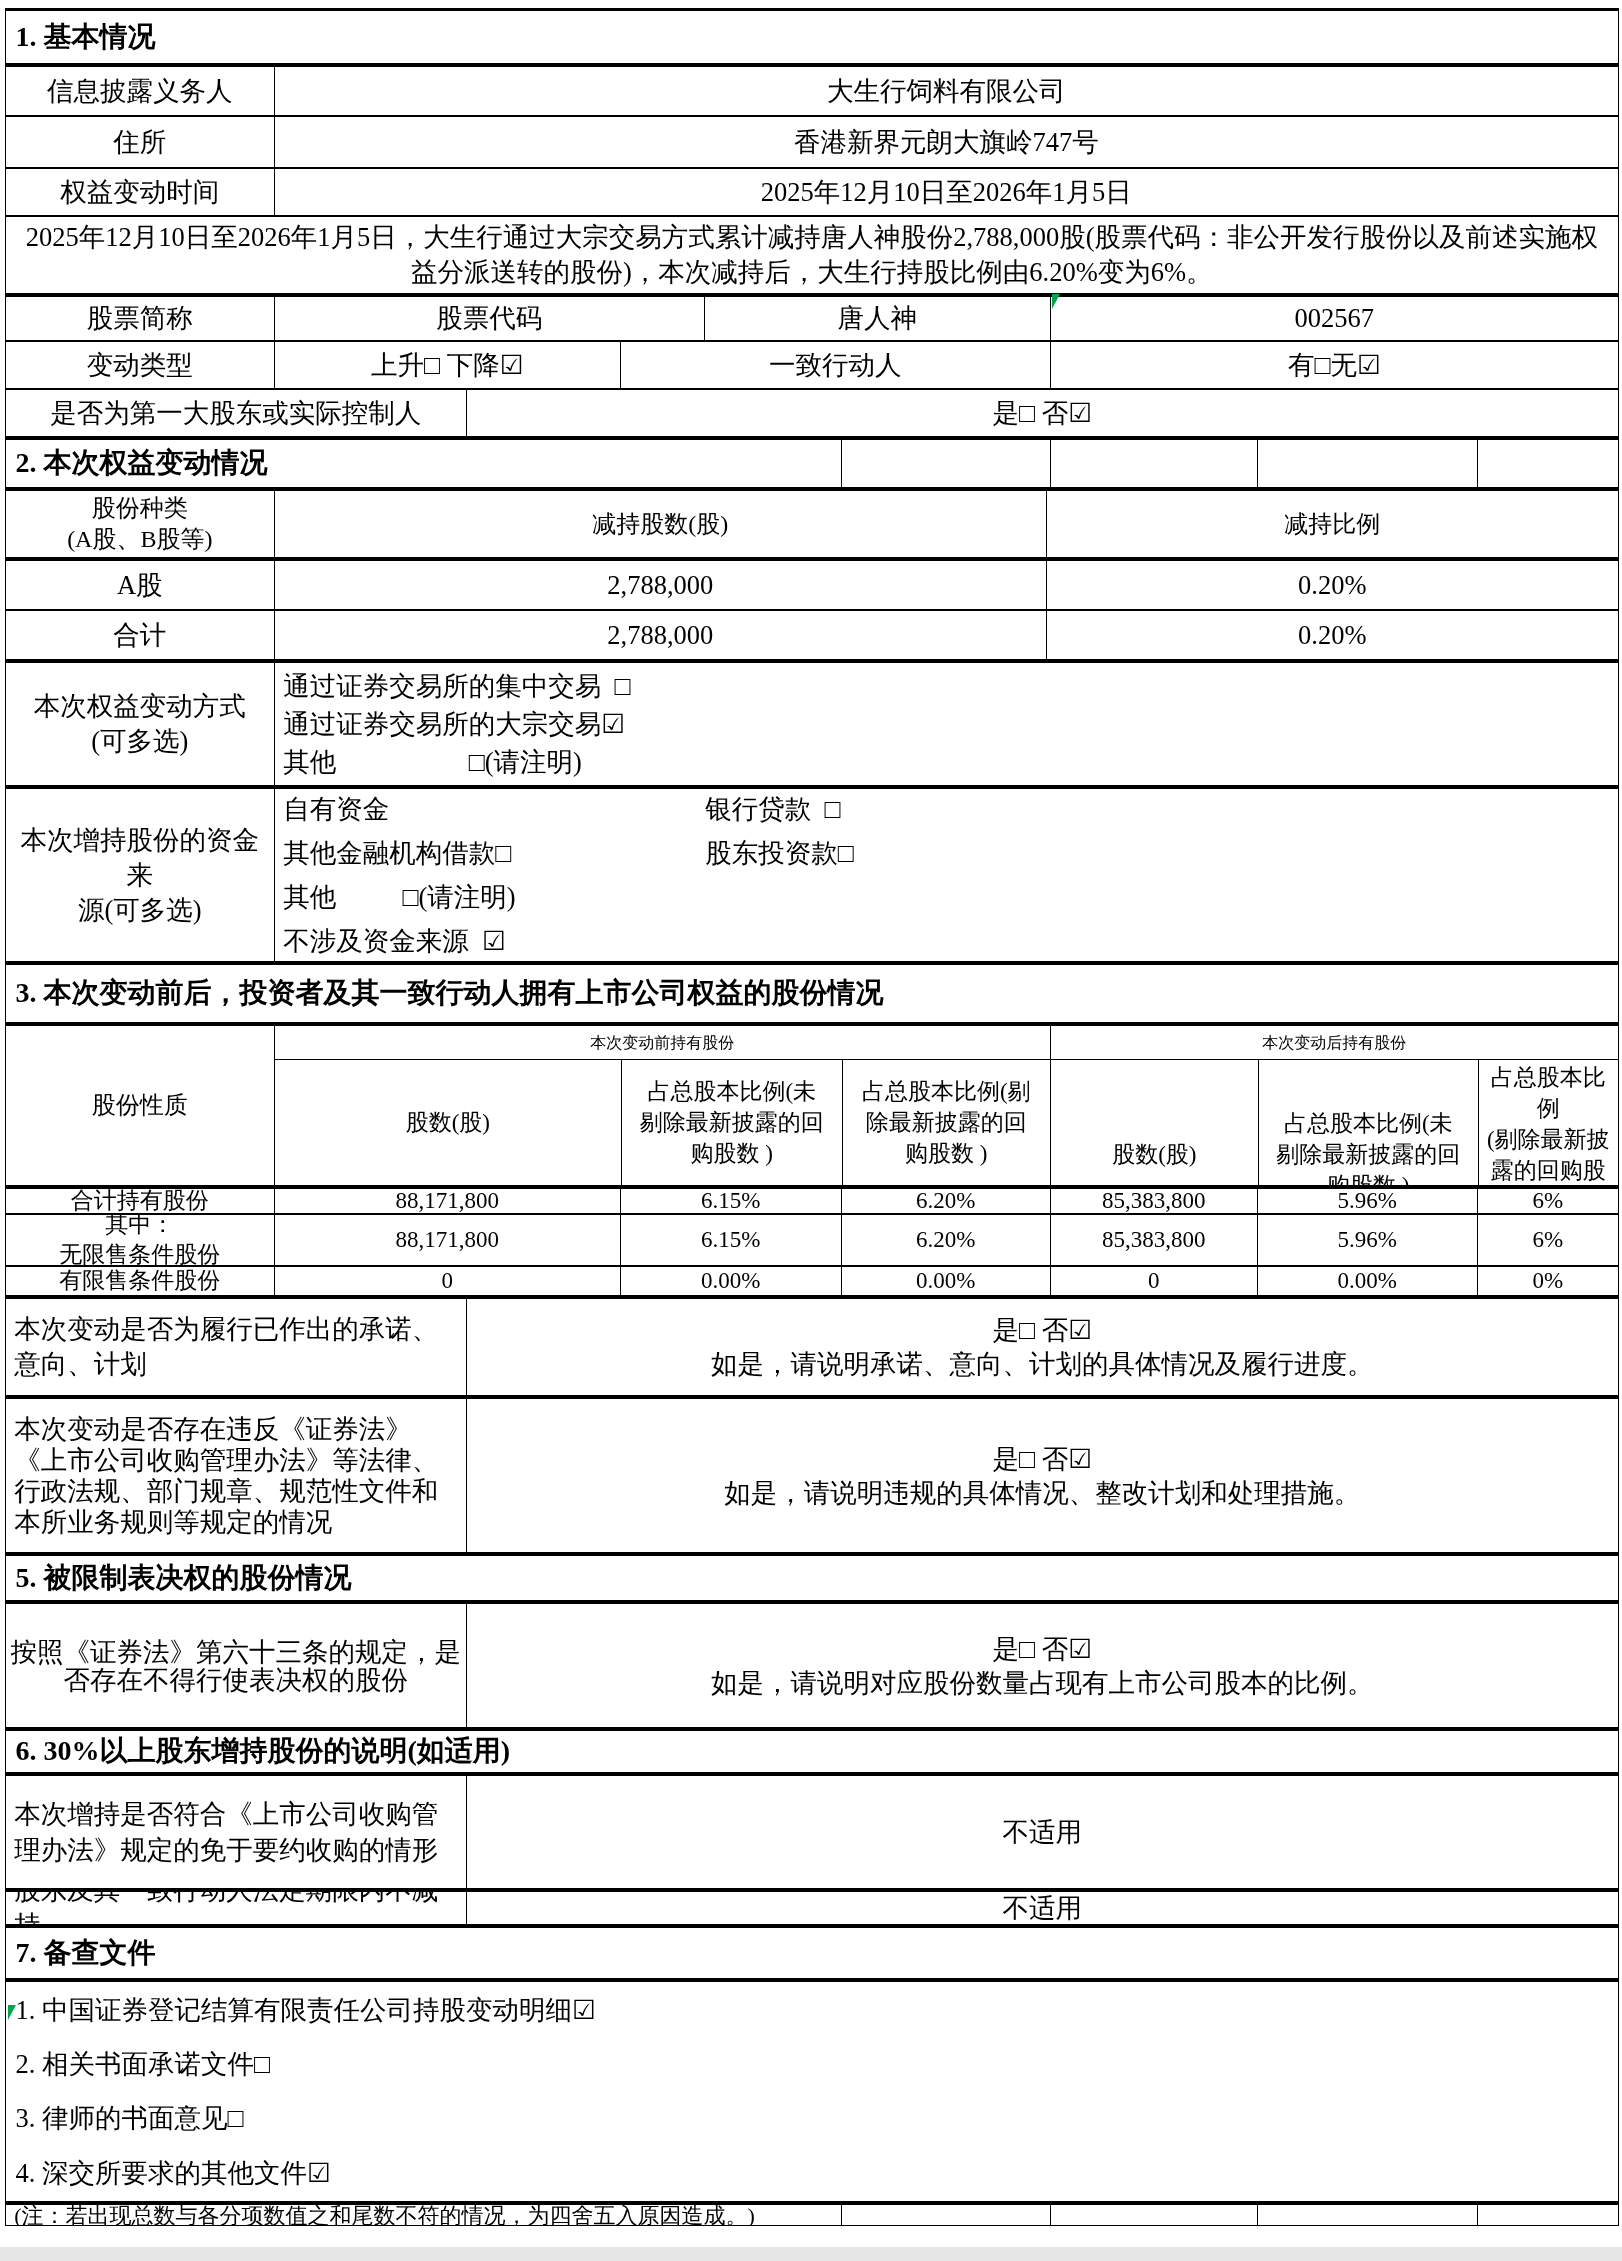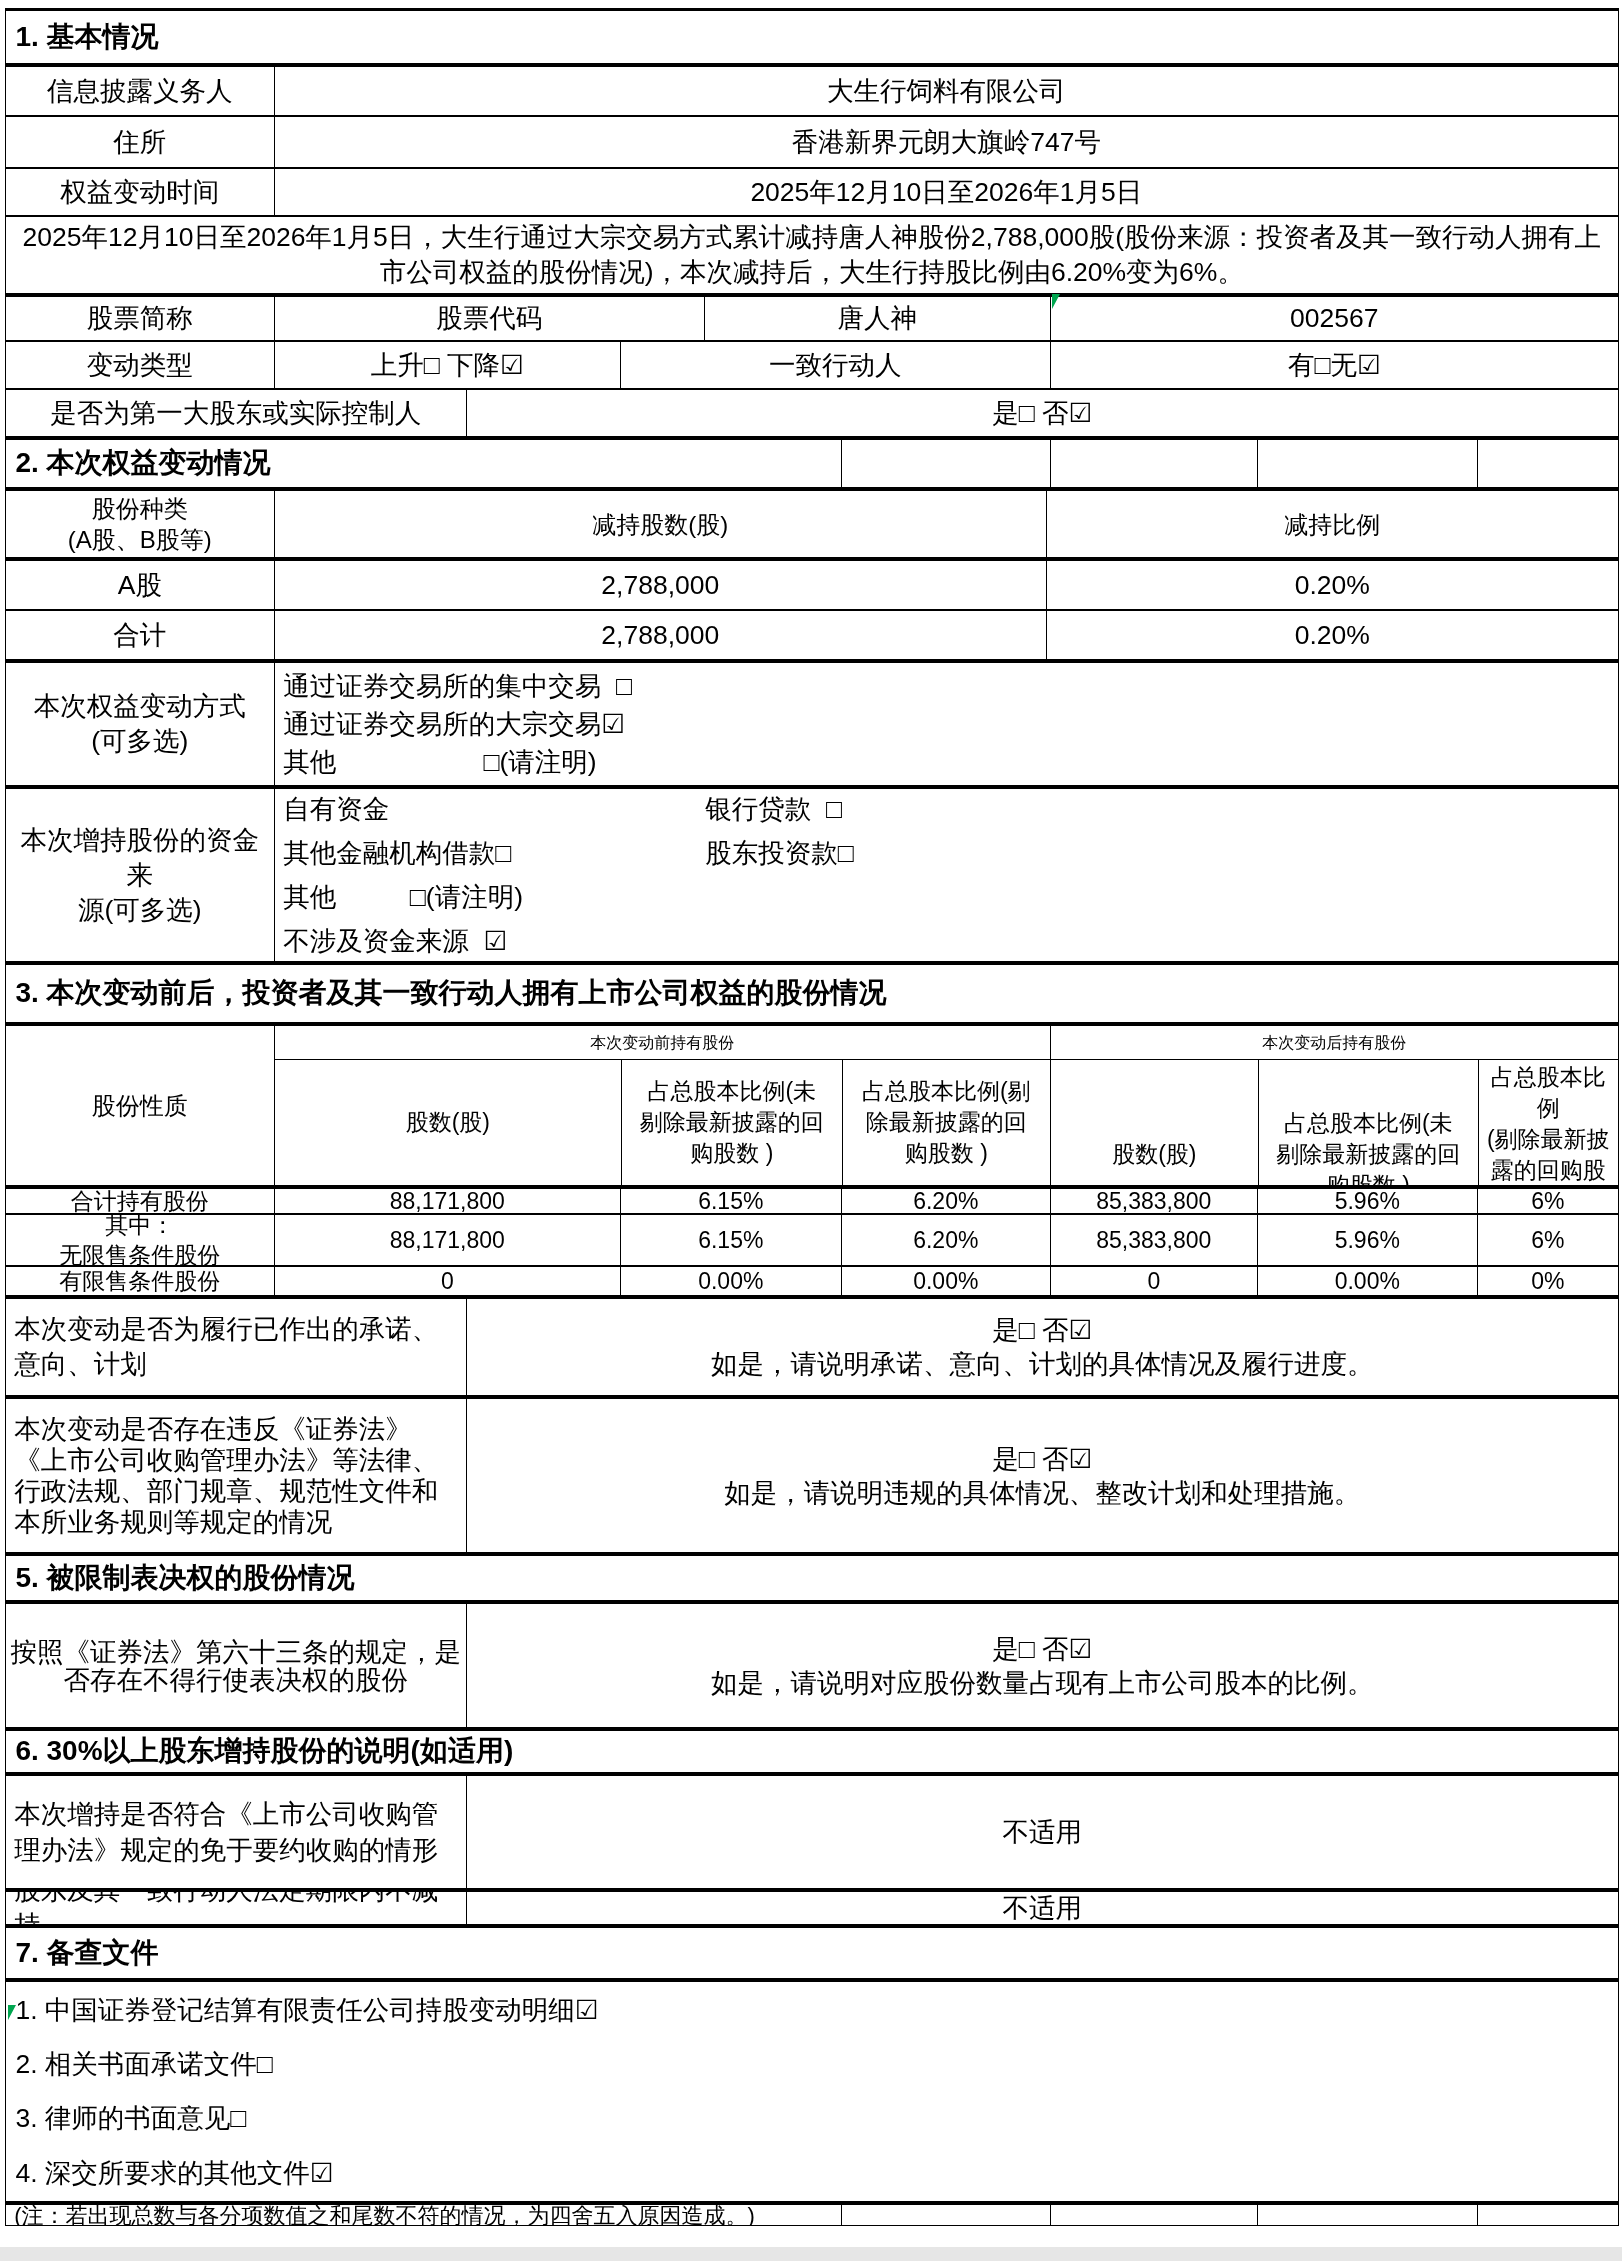--- a/index.html
+++ b/index.html
@@ -1,17 +1,17 @@
 <!DOCTYPE html>
 <html style="font-size:9.6px"><head>
 <meta charset="utf-8">
 <style>
   html,body{margin:0;padding:0;background:#ffffff;}
   .page{position:relative;width:1623px;height:2261px;background:#fff;
-        font-family:Liberation Sans, sans-serif;color:#000;}
+        font-family:Liberation Serif, serif;color:#000;}
   .tbl{position:absolute;left:4.8px;top:8.4px;width:1614px;box-sizing:border-box;
        border:1.8px solid #000;border-top-width:3px;background:#fff;}
   .row{display:flex;box-sizing:border-box;border-top:2.4px solid #000;align-items:stretch;}
   .row.first{border-top:none;}
   .row.thick{border-top-width:4.2px;}
   .c{box-sizing:border-box;border-left:1.8px solid #000;display:flex;align-items:center;
      justify-content:center;text-align:center;font-size:26.5px;line-height:1.32;
      white-space:pre-wrap;padding:1.2px 3.6px;overflow:hidden;}
   .c:first-child{border-left:none;}
   .l{justify-content:flex-start;text-align:left;}
@@ -56,21 +56,21 @@
     </div>
     <div class="row" style="height:52px">
       <div class="c wA">住所</div>
       <div class="c fx">香港新界元朗大旗岭747号</div>
     </div>
     <div class="row" style="height:48px">
       <div class="c wA">权益变动时间</div>
       <div class="c fx">2025年12月10日至2026年1月5日</div>
     </div>
     <div class="row" style="height:78px">
-      <div class="c fx" style="padding:1.2px 7.2px">2025年12月10日至2026年1月5日，大生行通过大宗交易方式累计减持唐人神股份2,788,000股(股份来源：投资者及其一致行动人拥有上市公司权益的股份情况)，本次减持后，大生行持股比例由6.20%变为6%。</div>
+      <div class="c fx" style="padding:1.2px 7.2px">2025年12月10日至2026年1月5日，大生行通过大宗交易方式累计减持唐人神股份2,788,000股(股票代码：非公开发行股份以及前述实施权益分派送转的股份)，本次减持后，大生行持股比例由6.20%变为6%。</div>
     </div>
     <div class="row thick" style="height:47px">
       <div class="c wA">股票简称</div>
       <div class="c wC">股票代码</div>
       <div class="c wB">唐人神</div>
       <div class="c fx">002567</div>
     </div>
     <div class="row" style="height:48px">
       <div class="c wA">变动类型</div>
       <div class="c wB">上升□ 下降☑</div>

